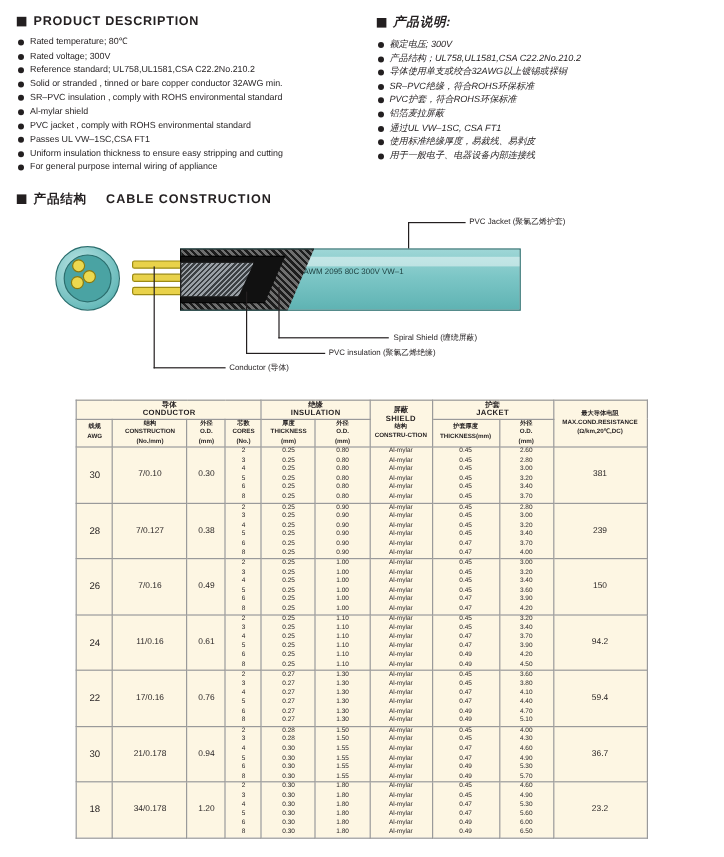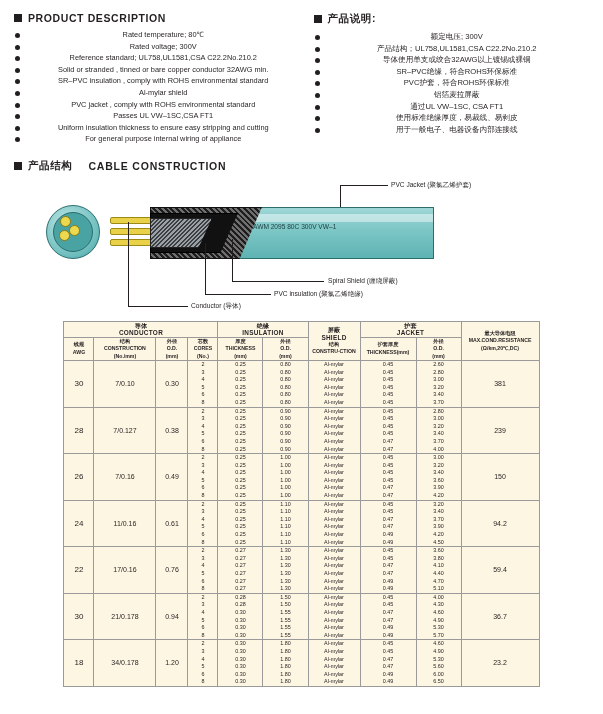--- a/index.html
+++ b/index.html
@@ -10,22 +10,22 @@
     color:#231f20;
     position:relative;
     overflow:hidden;
   }
   .page{position:relative;width:603px;height:714px;}
 
   
   .sec-head{display:flex;align-items:center;gap:6px;font-size:10.5px;letter-spacing:.6px;font-weight:bold;}
   .sq{width:8px;height:8px;background:#231f20;display:inline-block;}
   .cols{display:flex;padding:0 14px;}
-  .col{width:50%;box-sizing:border-box;text-align:center;}
-  .col.right{padding-left:12px;}
+  .col{width:50%;box-sizing:border-box;}
+  .col.right{padding-left:12px;font-style:italic;}
 
   ul.bul{list-style:none;margin:5px 0 0 0;padding:0;}
   ul.bul li{
     font-size:7.4px;line-height:11.6px;color:#231f20;
     padding-left:11px;position:relative;white-space:nowrap;
   }
   ul.bul li:before{
     content:"";position:absolute;left:1px;top:4px;
     width:5px;height:5px;border-radius:50%;background:#231f20;
   }
@@ -94,21 +94,21 @@
   .cross .w1{left:13px;top:10px;}
   .cross .w2{left:22px;top:19px;}
   .cross .w3{left:12px;top:24px;}
 
   
   .ln{position:absolute;background:#231f20;}
   .lab{position:absolute;font-size:6.6px;color:#231f20;white-space:nowrap;}
 
   
   table.spec{
-    border-collapse:collapse;width:462px;margin:4px auto 0 auto;
+    border-collapse:collapse;width:462px;margin:16px auto 0 auto;
     table-layout:fixed;
   }
   table.spec td,table.spec th{
     border:1px solid #9a9a9a;padding:0;text-align:center;vertical-align:middle;
     font-size:5.6px;color:#231f20;line-height:7.4px;
   }
   thead th{background:#fdf6e3;font-size:6px;line-height:8px;padding:2px 0;}
   thead th.g1{background:#fdf6e3;}
   .hd-cn{display:block;font-size:6.2px;}
   .hd-en{display:block;font-size:6.4px;letter-spacing:.3px;}

